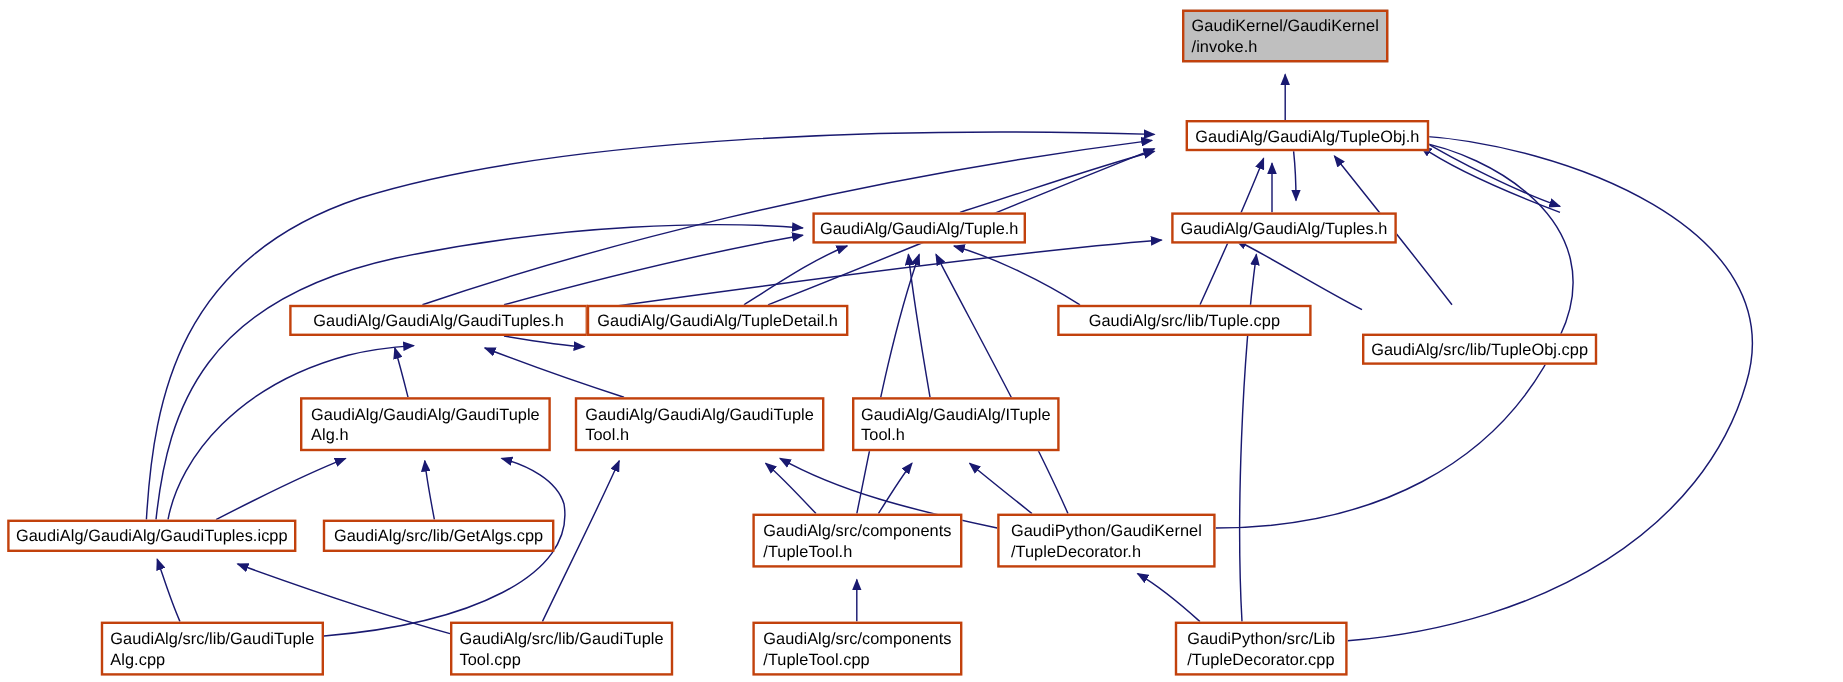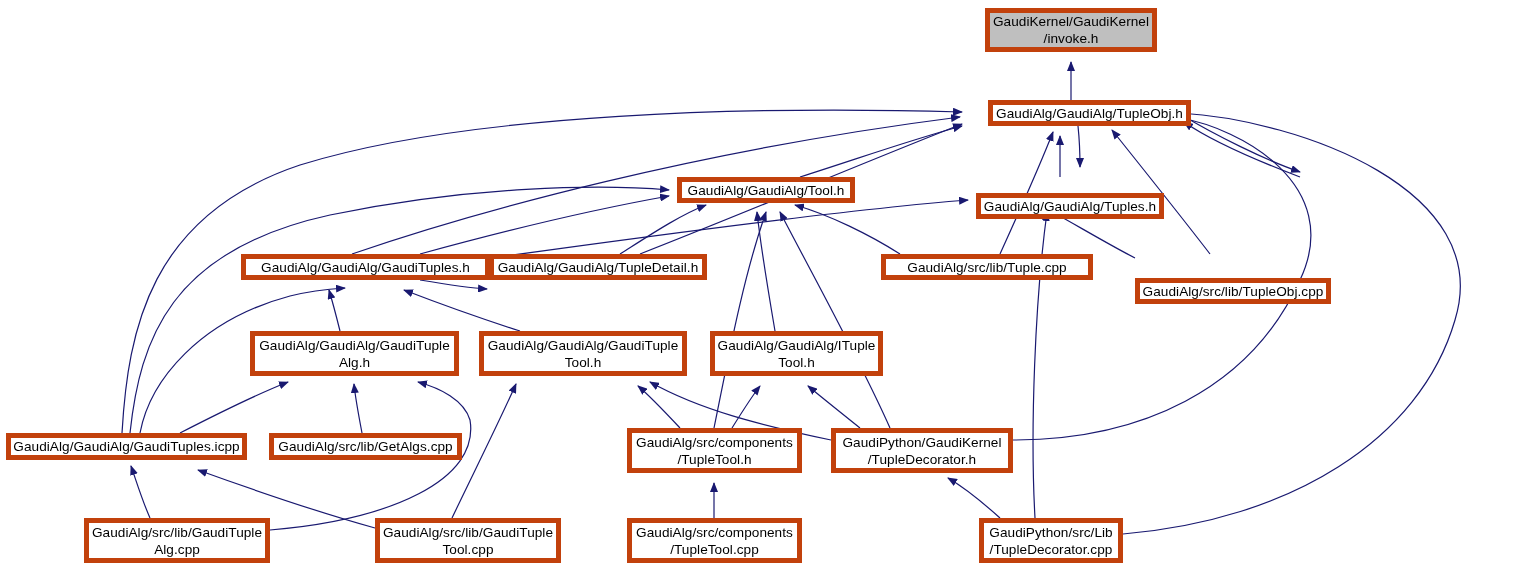--- a/index.html
+++ b/index.html
@@ -27,26 +27,26 @@
   #node-layer {
     position: absolute;
     left: 0;
     top: 0;
     width: 1536px;
     height: 568px;
   }
   .graph-node {
     position: absolute;
     box-sizing: border-box;
-    border: 5px solid #c2410c;
+    border: 2px solid #c2410c;
     background: #ffffff;
     color: #000000;
     font-size: 13.6px;
     line-height: 17px;
-    text-align: center;
+    text-align: left;
     display: flex;
     align-items: center;
     justify-content: center;
     white-space: pre-line;
     letter-spacing: 0.05px;
     padding: 0 5px;
   }
   .graph-node.root {
     background: #bfbfbf;
   }
@@ -140,22 +140,22 @@
 
       <path d="M1000,518 C980,500 960,485 948,478" marker-end="url(#ah)"></path>
 
     </g>
   </svg>
 
   <div id="node-layer">
     <div class="graph-node root" style="left: 985px; top: 8px; width: 172px; height: 44px;">GaudiKernel/GaudiKernel
 /invoke.h</div>
     <div class="graph-node" style="left: 988px; top: 100px; width: 203px; height: 26px;">GaudiAlg/GaudiAlg/TupleObj.h</div>
-    <div class="graph-node" style="left: 677px; top: 177px; width: 178px; height: 26px;">GaudiAlg/GaudiAlg/Tool.h</div>
-    <div class="graph-node" style="left: 976px; top: 177px; width: 188px; height: 26px; margin-top: 16px;">GaudiAlg/GaudiAlg/Tuples.h</div>
+    <div class="graph-node" style="left: 677px; top: 177px; width: 178px; height: 26px;">GaudiAlg/GaudiAlg/Tuple.h</div>
+    <div class="graph-node" style="left: 976px; top: 177px; width: 188px; height: 26px;">GaudiAlg/GaudiAlg/Tuples.h</div>
     <div class="graph-node" style="left: 241px; top: 254px; width: 249px; height: 26px;">GaudiAlg/GaudiAlg/GaudiTuples.h</div>
     <div class="graph-node" style="left: 489px; top: 254px; width: 218px; height: 26px;">GaudiAlg/GaudiAlg/TupleDetail.h</div>
     <div class="graph-node" style="left: 881px; top: 254px; width: 212px; height: 26px;">GaudiAlg/src/lib/Tuple.cpp</div>
     <div class="graph-node" style="left: 1135px; top: 254px; width: 196px; height: 26px; margin-top: 24px;">GaudiAlg/src/lib/TupleObj.cpp</div>
     <div class="graph-node" style="left: 250px; top: 331px; width: 209px; height: 45px;">GaudiAlg/GaudiAlg/GaudiTuple
 Alg.h</div>
     <div class="graph-node" style="left: 479px; top: 331px; width: 208px; height: 45px;">GaudiAlg/GaudiAlg/GaudiTuple
 Tool.h</div>
     <div class="graph-node" style="left: 710px; top: 331px; width: 173px; height: 45px;">GaudiAlg/GaudiAlg/ITuple
 Tool.h</div>

